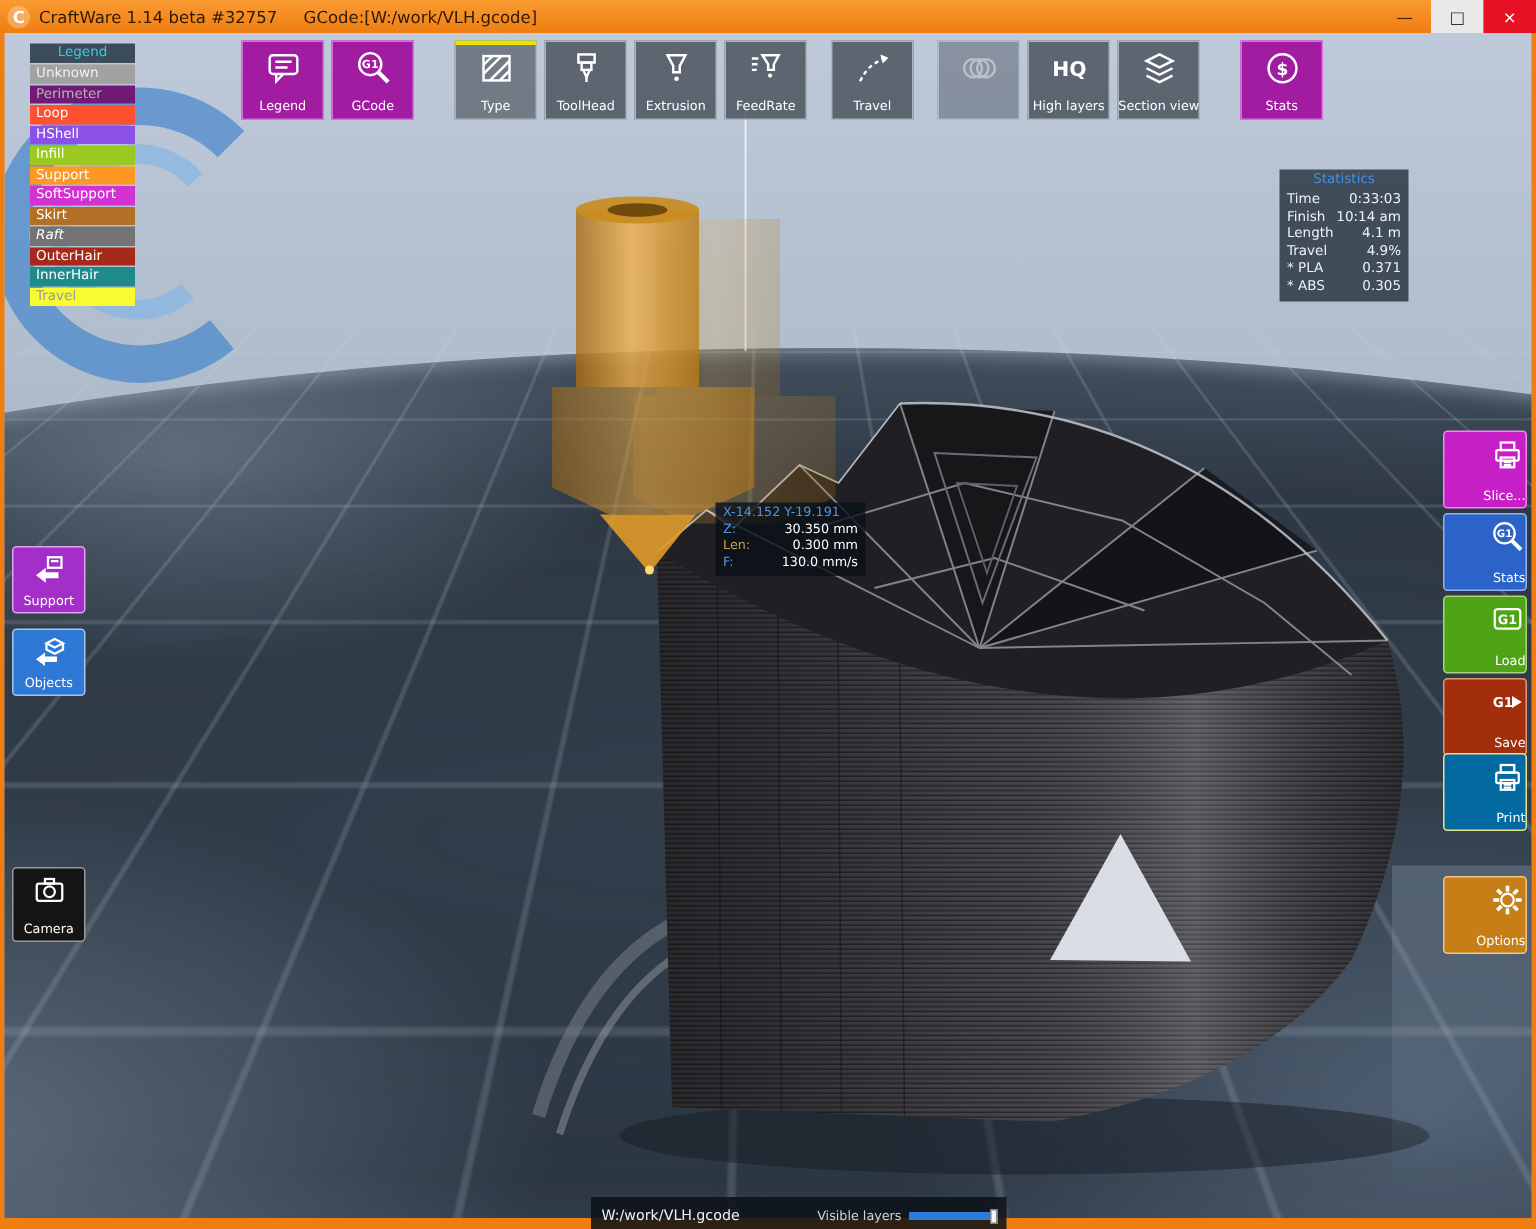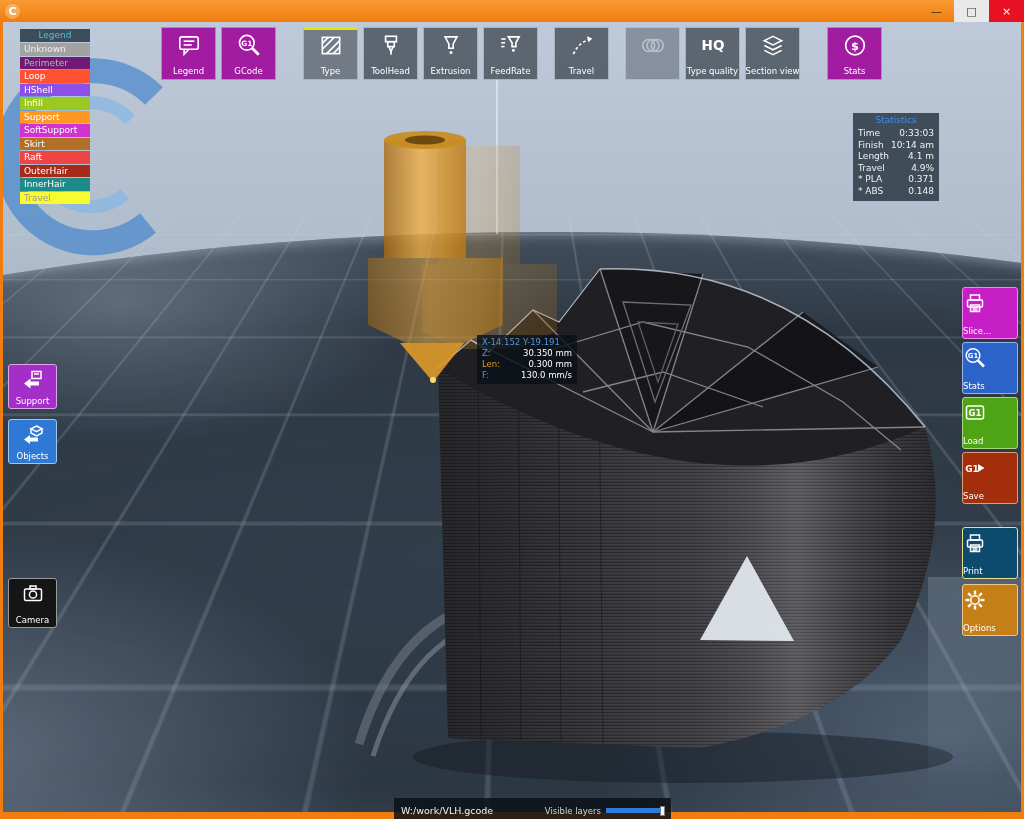--- a/index.html
+++ b/index.html
@@ -61,21 +61,21 @@
     background:rgba(20,30,42,.72);padding:2px 5px 4px;z-index:20;}
   .stats-title{color:#3f8fe8;font-size:9px;text-align:center;margin-bottom:3px;}
   .stats-row{display:flex;justify-content:space-between;font-size:9px;color:#eef2f6;line-height:11.5px;}
   
   .side-btn{position:absolute;width:49px;height:45px;border:1px solid rgba(255,255,255,.7);
     border-radius:3px;display:flex;flex-direction:column;align-items:center;
     justify-content:space-between;padding:3px 0 2px;box-sizing:border-box;z-index:20;}
   .side-btn .ic{width:24px;height:24px;}
   .side-label{font-size:8.5px;color:#fff;}
   .rt-btn{position:absolute;left:962px;width:56px;height:52px;border:1px solid rgba(255,255,255,.7);
-    border-radius:3px;display:flex;flex-direction:column;align-items:flex-start;
+    border-radius:3px;display:flex;flex-direction:column;align-items:flex-end;
     justify-content:space-between;padding:3px 0 2px;box-sizing:border-box;z-index:20;}
   .rt-btn .ic{width:24px;height:24px;}
   
   .tooltip{position:absolute;left:477px;top:335px;width:100px;box-sizing:border-box;
     background:rgba(10,16,24,.8);font-size:8.5px;padding:2px 5px 3px;z-index:25;}
   .tt-head{color:#4f96e0;margin-bottom:1px;}
   .tt-row{display:flex;justify-content:space-between;color:#fff;line-height:11px;}
   
   .bottom-panel{position:absolute;left:394px;top:798px;width:277px;box-sizing:border-box;
     background:rgba(13,17,23,.86);padding:4px 7px 5px;z-index:20;}
@@ -96,20 +96,24 @@
   .slider-fill{position:absolute;left:0;top:0;height:100%;}
   .slider-handle{position:absolute;top:-2.5px;width:5px;height:10px;background:#f2f4f6;
     border:1px solid #7c828a;box-sizing:border-box;}
   .mr58{margin-right:58px;}
 </style>
 </head>
 <body>
 
 <div class="titlebar">
   <div class="app-icon">C</div>
+  <div class="title-text">
+    <span>CraftWare 1.14 beta #32757</span>
+    <span class="path">GCode:[W:/work/VLH.gcode]</span>
+  </div>
   <div class="win-controls">
     <div class="win-btn min">—</div>
     <div class="win-btn max">□</div>
     <div class="win-btn close" style="background: rgb(232, 17, 35);">×</div>
   </div>
 </div>
 
 <div class="scene">
   <div class="bed-disk"></div>
   <div class="grid-near"></div>
@@ -210,21 +214,21 @@
       <div class="legend-item" style="background: rgb(138, 80, 232); color: rgb(255, 255, 255);">HShell</div>
 
       <div class="legend-item" style="background: rgb(156, 200, 34); color: rgb(255, 255, 255);">Infill</div>
 
       <div class="legend-item" style="background: rgb(255, 152, 34); color: rgb(255, 255, 255);">Support</div>
 
       <div class="legend-item" style="background: rgb(210, 50, 210); color: rgb(255, 255, 255);">SoftSupport</div>
 
       <div class="legend-item" style="background: rgb(178, 112, 38); color: rgb(255, 255, 255);">Skirt</div>
 
-      <div class="legend-item" style="background: #ef4444; color: rgb(255, 255, 255);">Raft</div>
+      <div class="legend-item" style="background: #737373; color: rgb(255, 255, 255); font-style: italic;">Raft</div>
 
       <div class="legend-item" style="background: rgb(166, 42, 26); color: rgb(255, 255, 255);">OuterHair</div>
 
       <div class="legend-item" style="background: rgb(30, 138, 138); color: rgb(255, 255, 255);">InnerHair</div>
 
       <div class="legend-item" style="background: rgb(250, 250, 48); color: rgb(154, 154, 154);">Travel</div>
     </div>
 </div>
 
 <div class="toolbar">
@@ -296,21 +300,21 @@
         <circle cx="8" cy="12" r="5.5"></circle>
         <circle cx="12" cy="12" r="5.5"></circle>
         <circle cx="16" cy="12" r="5.5"></circle>
       </svg>
     <span class="tb-label"></span>
   </div>
   <div class="tb-btn">
     <svg class="ic" viewBox="0 0 24 24">
         <text x="12" y="16.5" font-size="12.5" font-weight="bold" text-anchor="middle" fill="#fff" stroke="none">HQ</text>
       </svg>
-    <span class="tb-label">Type quality</span>
+    <span class="tb-label">High layers</span>
   </div>
   <div class="tb-btn">
     <svg class="ic" viewBox="0 0 24 24">
         <path d="M4 7.5 L12 3.5 L20 7.5 L12 11.5 Z"></path>
         <path d="M4 12 L12 16 L20 12"></path>
         <path d="M4 16.5 L12 20.5 L20 16.5"></path>
       </svg>
     <span class="tb-label">Section view</span>
   </div>
   <div class="tb-gap1"></div>
@@ -347,21 +351,21 @@
         <span>4.9%</span>
       </div>
 
       <div class="stats-row">
         <span>* PLA</span>
         <span>0.371</span>
       </div>
 
       <div class="stats-row">
         <span>* ABS</span>
-        <span>0.148</span>
+        <span>0.305</span>
       </div>
     </div>
 </div>
 
 <div class="side-btn" style="left: 8px; top: 364px; background: rgb(164, 47, 200); border-color: rgb(219, 166, 234);">
   <svg class="ic" viewBox="0 0 24 24">
       <rect x="11" y="3.5" width="9" height="7"></rect>
       <line x1="13" y1="6" x2="18" y2="6"></line>
       <path d="M3 15.5 L9.5 10.5 V13.5 H18 V17.5 H9.5 V20.5 Z" fill="#fff" stroke="none"></path>
     </svg>
@@ -409,21 +413,21 @@
     </svg>
   <span class="side-label">Load</span>
 </div>
 <div class="rt-btn" style="top: 452px; background: rgb(162, 46, 12); border-color: rgb(222, 154, 124);">
   <svg class="ic" viewBox="0 0 24 24">
       <text x="9" y="15.5" font-size="9" text-anchor="middle" fill="#fff" stroke="none" font-weight="bold">G1</text>
       <path d="M15 8 L21.5 12 L15 16 Z" fill="#fff" stroke="none"></path>
     </svg>
   <span class="side-label">Save</span>
 </div>
-<div class="rt-btn" style="top: 527px; background: #0c4a6e; border-color: rgb(230, 226, 144);">
+<div class="rt-btn" style="top: 502px; background: #0369a1; border-color: rgb(230, 226, 144);">
   <svg class="ic" viewBox="0 0 24 24">
       <rect x="4.5" y="9" width="15" height="7" rx="1"></rect>
       <rect x="7.5" y="4" width="9" height="5"></rect>
       <rect x="7.5" y="14" width="9" height="6.5"></rect>
       <line x1="9.5" y1="17" x2="14.5" y2="17"></line>
       <line x1="9.5" y1="19" x2="14.5" y2="19"></line>
     </svg>
   <span class="side-label">Print</span>
 </div>
 <div class="rt-btn" style="top: 584px; background: rgb(198, 126, 22); border-color: rgb(238, 198, 140);">

